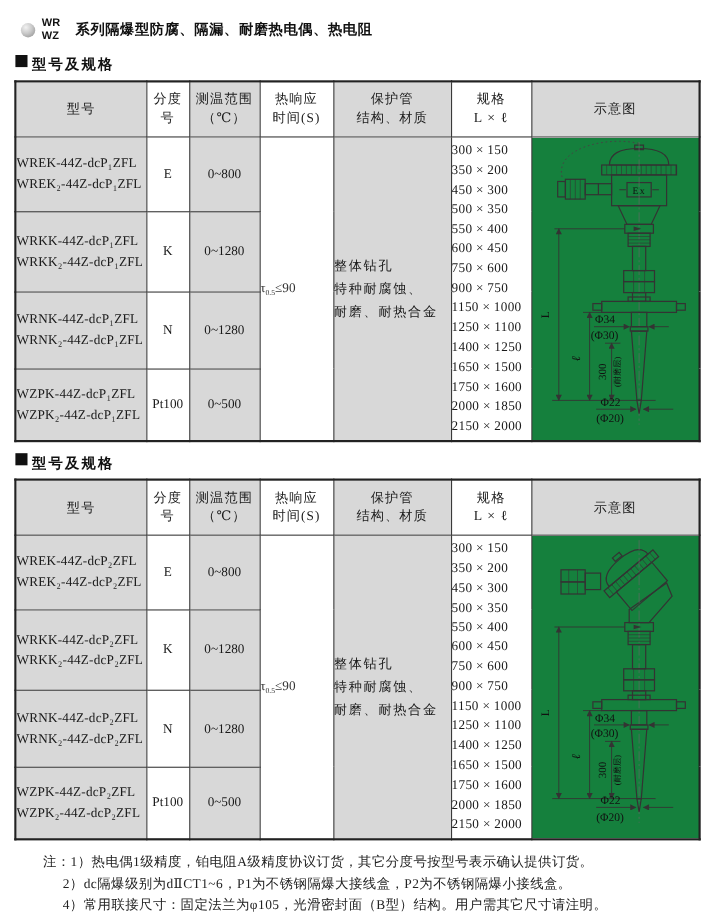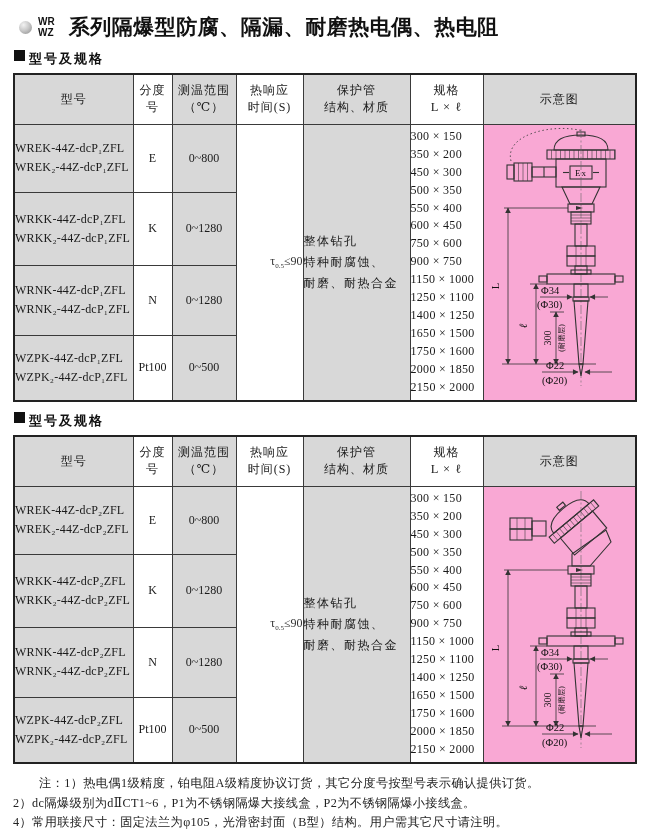--- a/index.html
+++ b/index.html
@@ -16,21 +16,21 @@
     width:13px;height:13px;border-radius:50%;
     background:radial-gradient(circle at 35% 30%, #f2f2f2 0%, #c9c9c9 45%, #8a8a8a 100%);
     margin-right:6px;flex:0 0 auto;
   }
   .series-stack{
     font-family:"Liberation Sans","DejaVu Sans",sans-serif;
     font-weight:bold;font-size:10px;line-height:11px;margin-right:14px;color:#111;
   }
   .doc-title{
     font-family:"Liberation Sans","DejaVu Sans",sans-serif;
-    font-weight:bold;font-size:21px;letter-spacing:0.5px;color:#111;
+    font-weight:bold;font-size:13px;letter-spacing:0.5px;color:#111;
   }
 
   
   .section-heading{
     font-family:"Liberation Sans","DejaVu Sans",sans-serif;
     font-weight:bold;font-size:13px;letter-spacing:2px;color:#111;
     margin:6px 0 5px 1px;display:flex;align-items:flex-start;
   }
   .sq{display:inline-block;width:11px;height:11px;background:#111;margin-right:4px;}
 
@@ -41,46 +41,46 @@
     border:2px solid #222;
   }
   table.spec td{
     border:1px solid #3a3a3a;vertical-align:middle;
     font-size:12px;padding:0;overflow:hidden;
   }
   td.gray{background:#d8d8d8;}
   td.hc{text-align:center;font-size:12.5px;letter-spacing:1px;line-height:17px;}
   td.model{padding-left:7px;font-size:11.5px;line-height:19px;letter-spacing:0.2px;}
   td.ctr{text-align:center;}
-  td.resp{text-align:right;font-size:10.5px;color:#333;margin-left:17px;}
+  td.resp{text-align:left;font-size:10.5px;color:#333;margin-left:17px;}
   td.resp sub{font-size:7px;}
   td.prot{padding-left:10px;font-size:12px;line-height:21px;letter-spacing:1.5px;}
   td.specsc{padding-left:7px;font-size:12px;line-height:17.9px;letter-spacing:0.3px;}
-  td.diagc{background:#f9a8d4;vertical-align:middle;text-align:left;}
+  td.diagc{background:#15803d;vertical-align:middle;text-align:left;}
   .joined{white-space:pre-line;}
   .spec-lx{font-size:12.5px;}
 
   
   .dwrap{width:152px;height:272px;margin:0 auto;}
   .dwrap svg .s{fill:none;stroke:#333;stroke-width:1.1;}
   .dwrap svg .h{stroke:#333;stroke-width:0.55;}
   .dwrap svg .f{fill:#333;stroke:none;}
   .dwrap svg .dot{fill:none;stroke:#444;stroke-width:0.9;stroke-dasharray:1.5 2.6;}
   .dwrap svg .cl{stroke:#666;stroke-width:0.6;stroke-dasharray:9 2.5 2 2.5;}
   .dwrap svg .dln{stroke:#333;stroke-width:0.8;fill:none;}
   .dwrap svg text{font-family:"Liberation Serif","DejaVu Serif",serif;fill:#111;}
   .dwrap svg .dt10{font-size:10.5px;}
   .dwrap svg .dt9{font-size:10px;}
   .dwrap svg .dt8{font-size:9px;letter-spacing:1px;}
   .dwrap svg .dt7{font-size:7.5px;}
   .dwrap svg .dti{font-size:11px;font-style:italic;}
 
   
   .notes{margin-top:2px;font-size:12.2px;line-height:19.5px;color:#222;letter-spacing:0.4px;}
-  .note-line{}
+  .note-line{margin-left:44px;}
   .note-line.first{margin-left:26px;}
 </style>
 </head>
 <body>
 
 <div class="page">
 
   <div class="doc-header">
     <span class="bullet"></span>
     <span class="series-stack">

